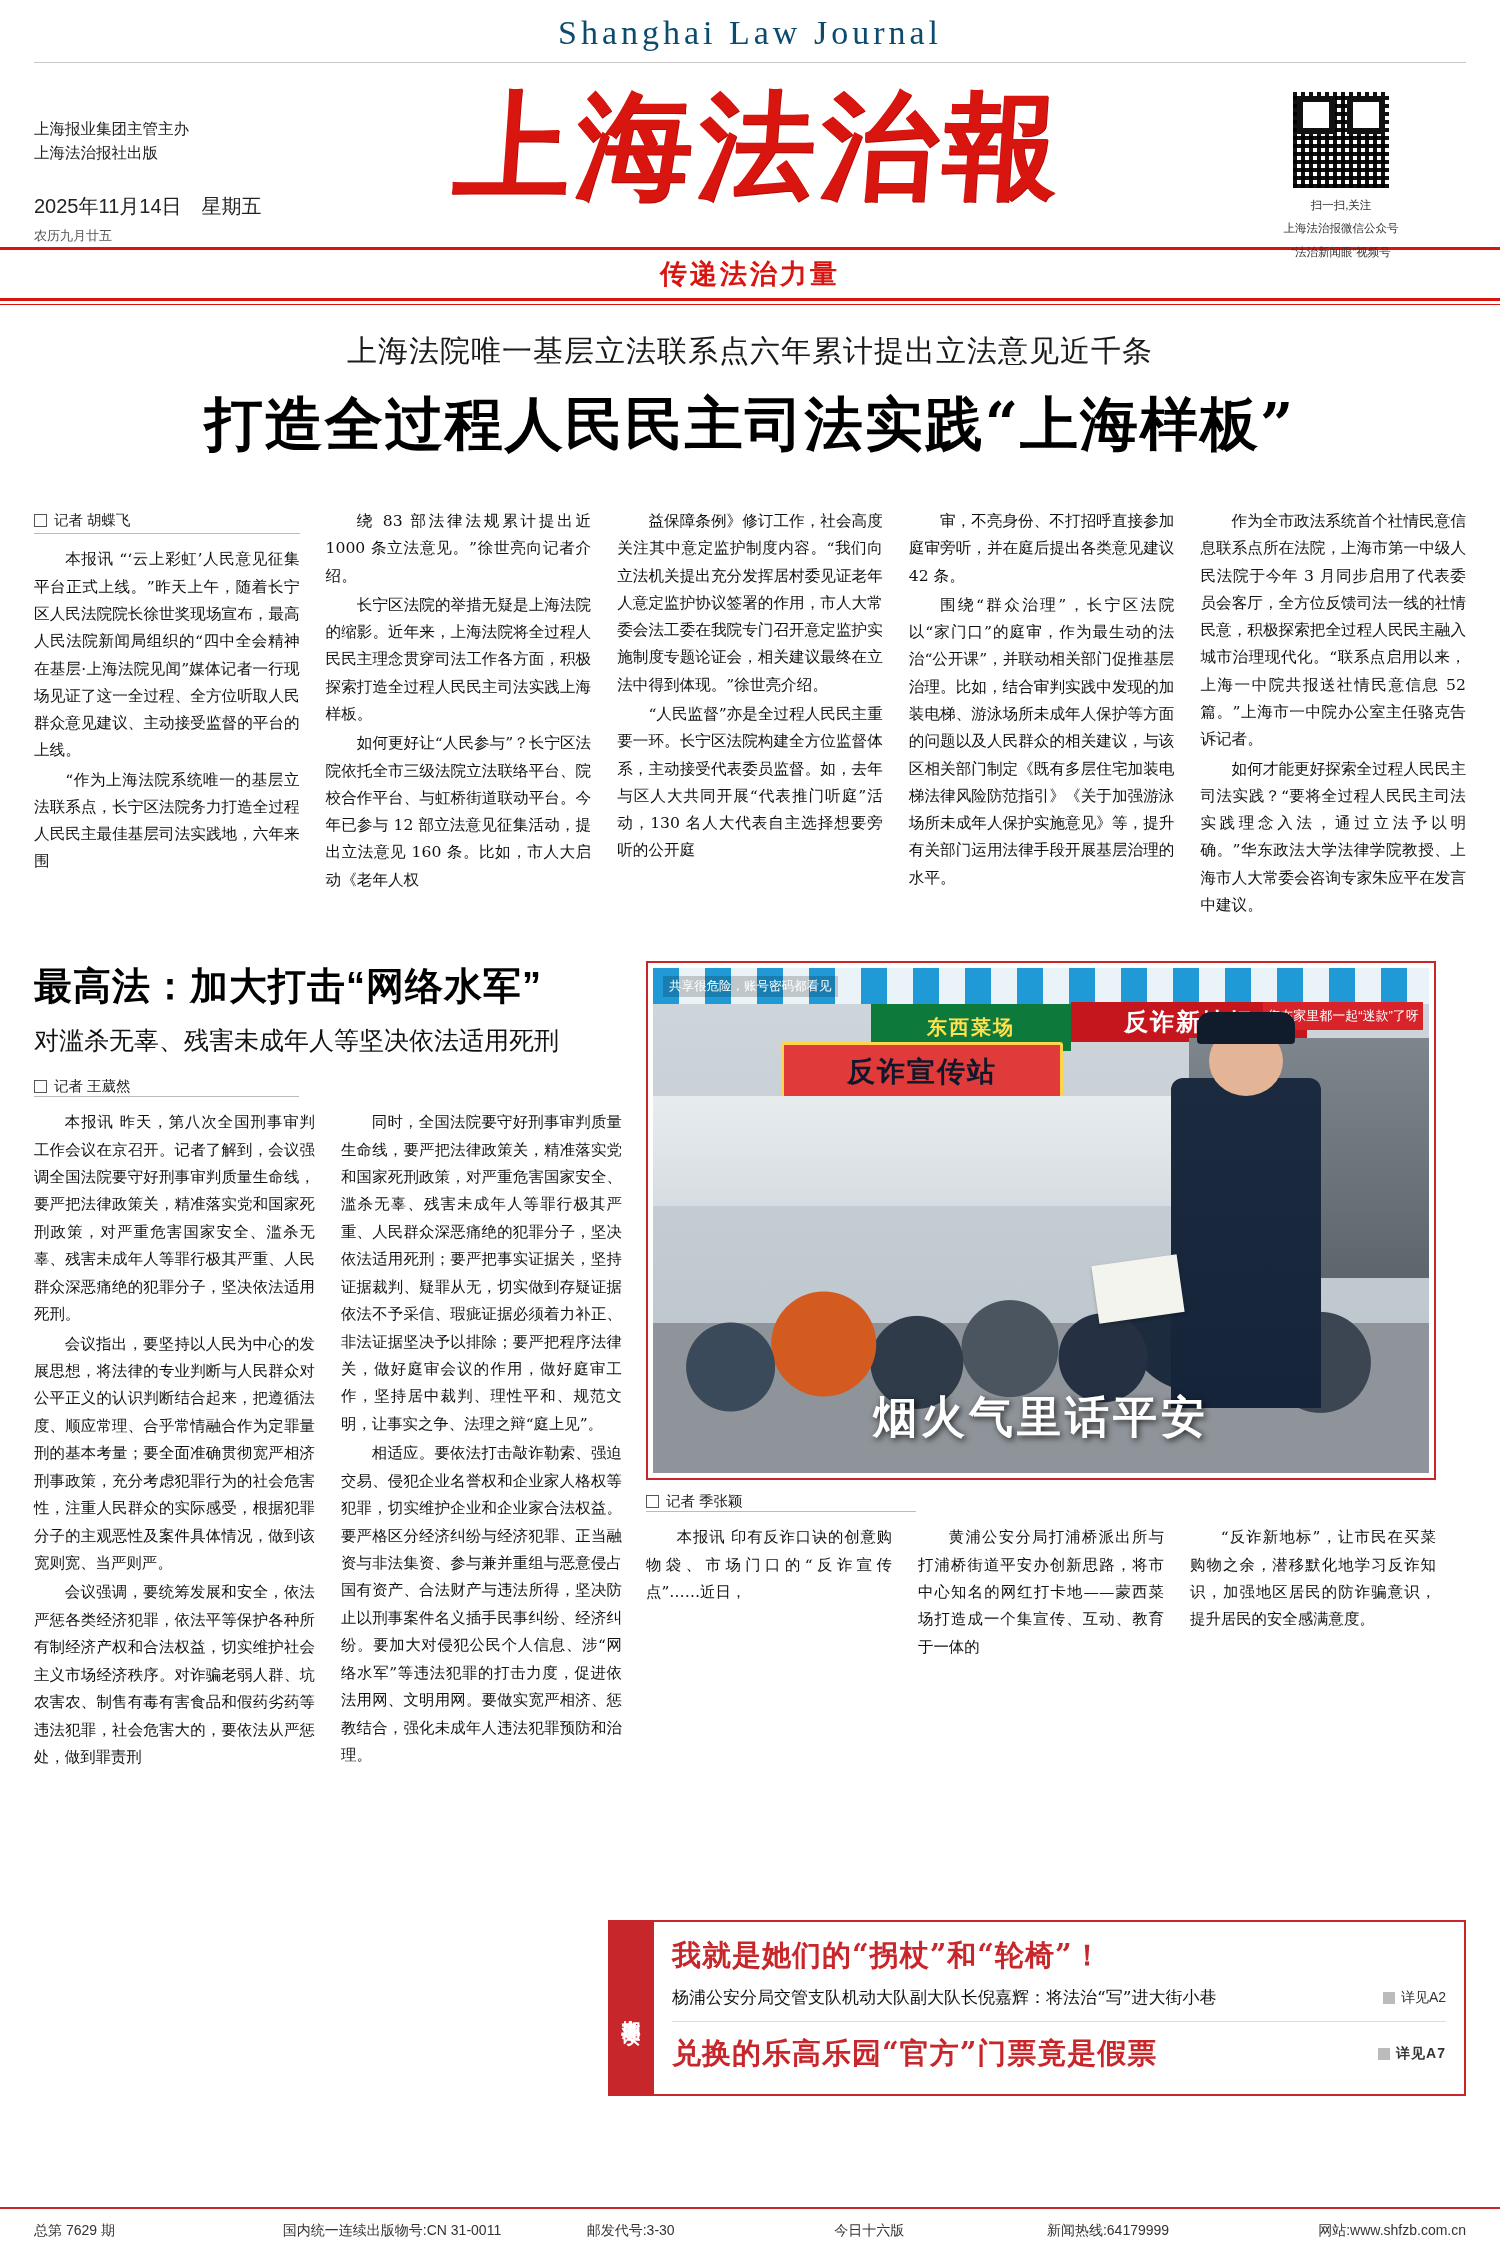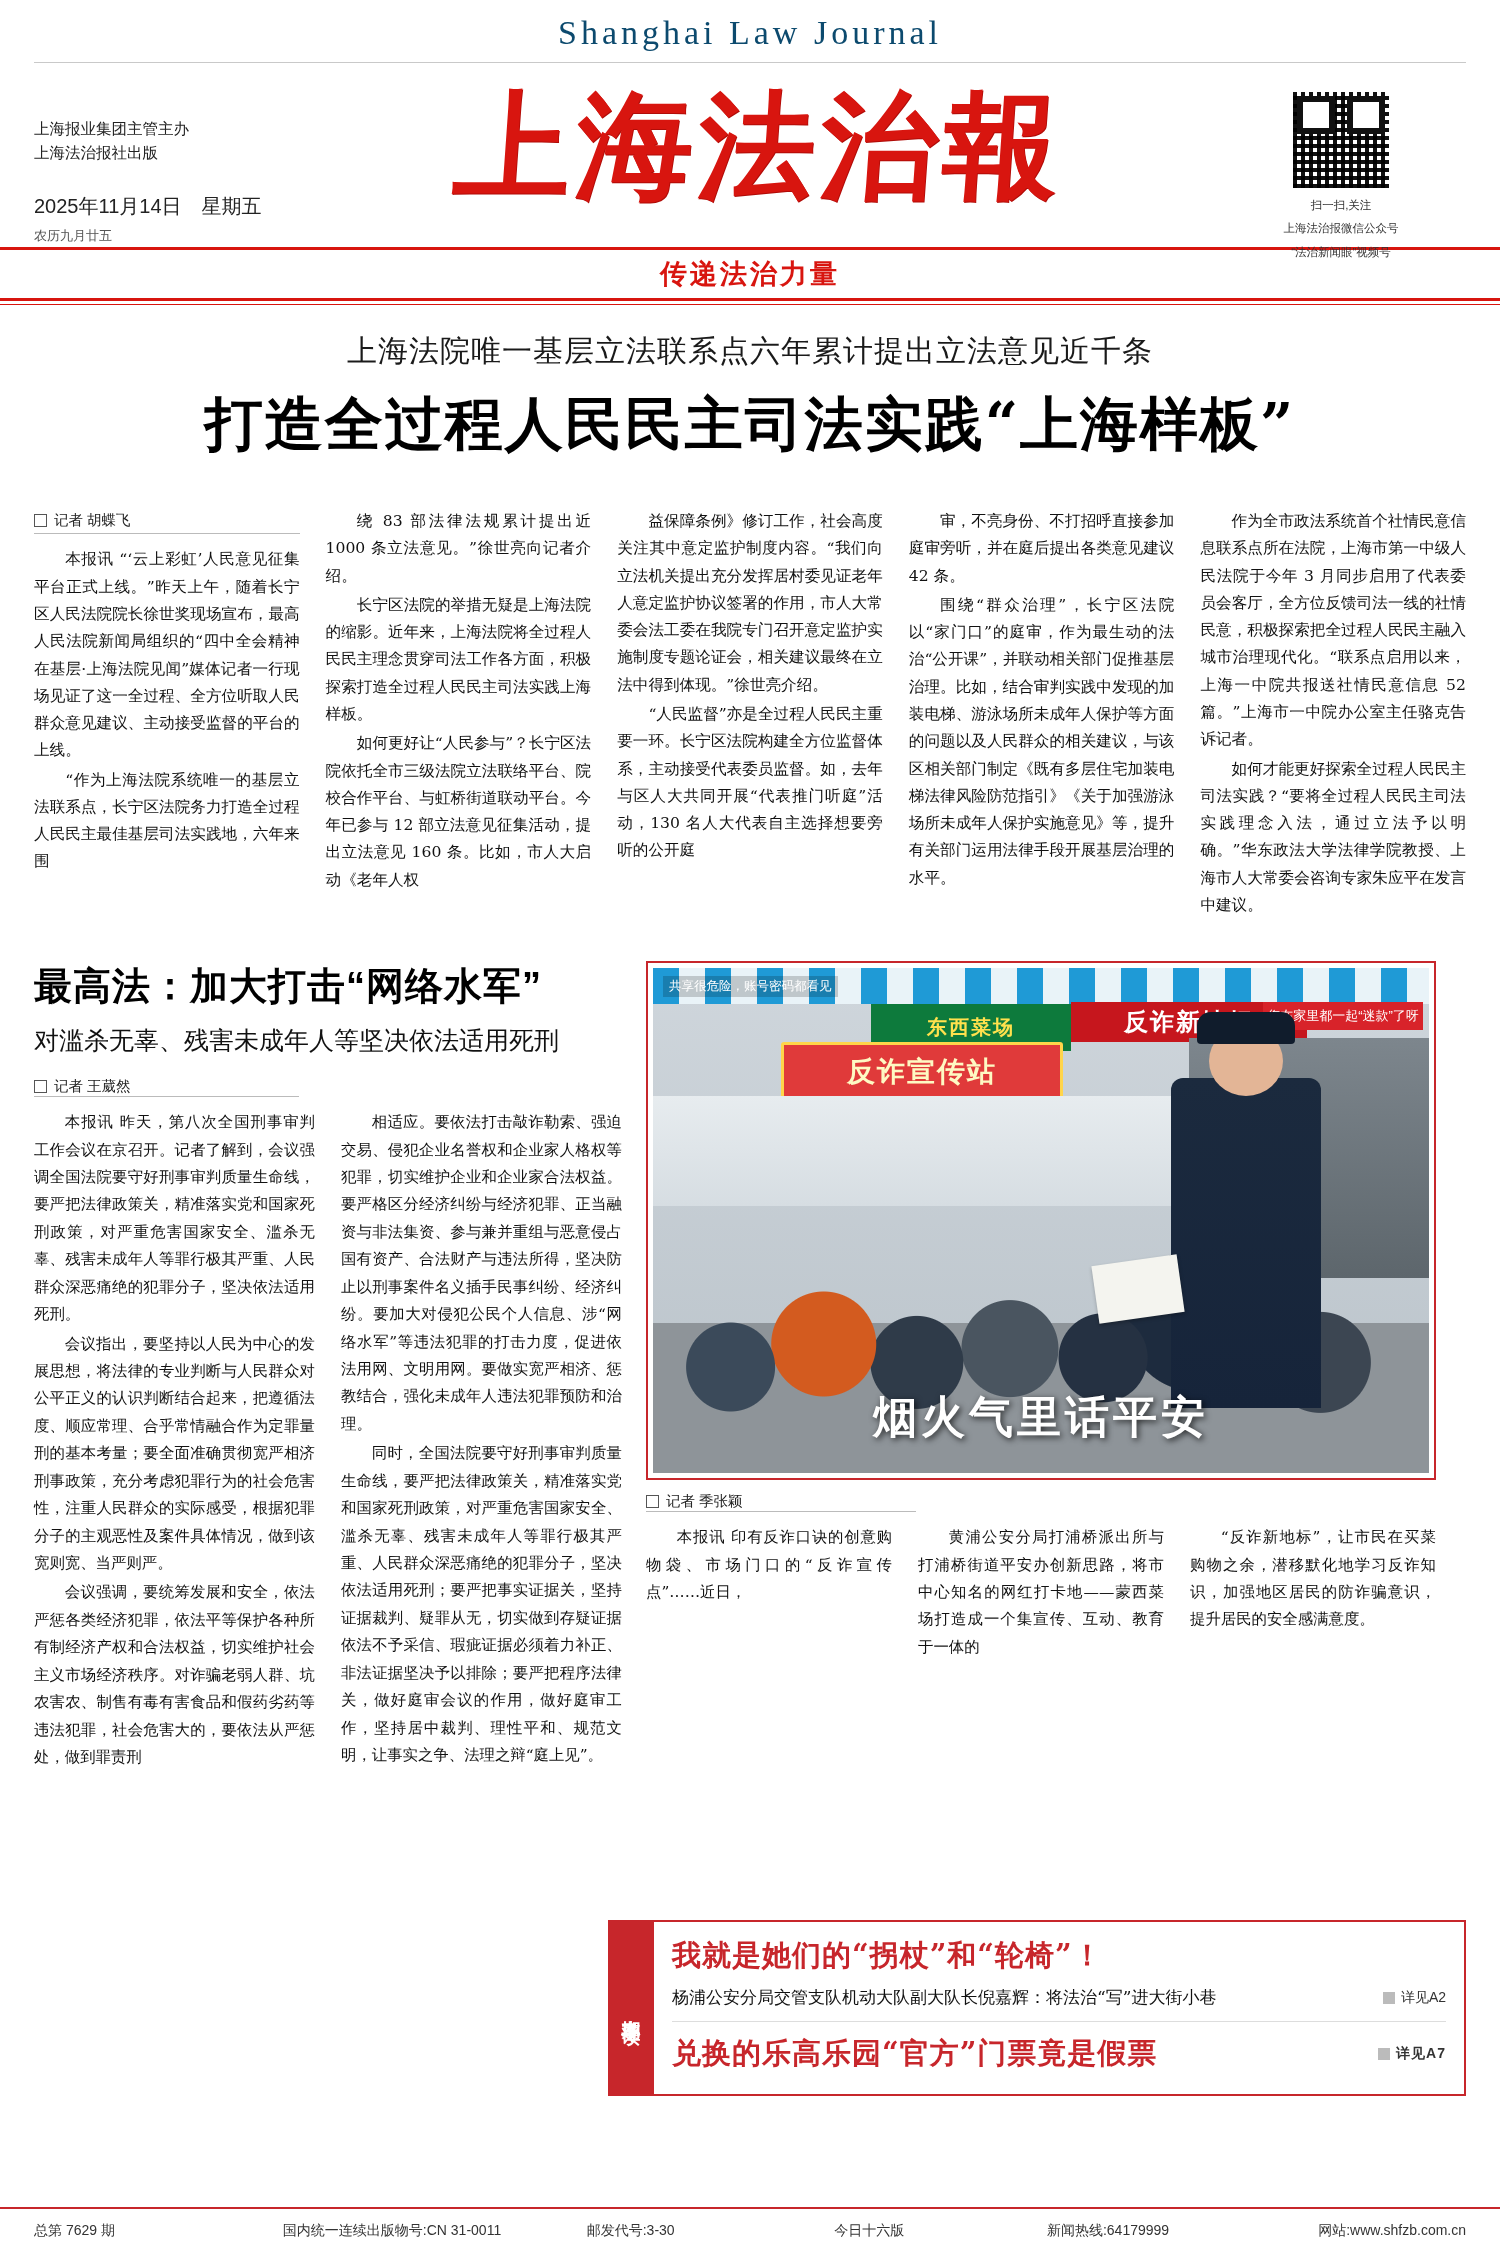--- a/index.html
+++ b/index.html
@@ -192,21 +192,21 @@
     position:absolute;left:418px;top:34px;width:236px;height:40px;background:#c6161d;
     color:#fff;font-weight:bold;font-size:24px;display:flex;align-items:center;justify-content:center;
     font-family:"DejaVu Serif", serif;letter-spacing:2px;
   }
   .ph-sign-topright{
     position:absolute;right:6px;top:34px;width:160px;height:28px;background:#d8232a;color:#fff;
     font-size:13px;display:flex;align-items:center;justify-content:center;font-family:"Liberation Sans",sans-serif;
   }
   .ph-banner{
     position:absolute;left:128px;top:74px;width:276px;height:54px;background:#e03a3a;border:3px solid #ffd54a;
-    color:#fef9c3;font-weight:bold;font-size:28px;display:flex;align-items:center;justify-content:center;
+    color:#0f172a;font-weight:bold;font-size:28px;display:flex;align-items:center;justify-content:center;
     font-family:"DejaVu Serif", serif;letter-spacing:2px;border-radius:3px;
   }
   .ph-note{
     position:absolute;left:10px;top:8px;font-size:12.5px;color:#fff;background:rgba(0,0,0,.18);
     padding:2px 6px;font-family:"Liberation Sans",sans-serif;
   }
   .ph-stall{
     position:absolute;left:0;top:128px;width:100%;height:110px;
     background:linear-gradient(#e7ecef,#d6dde2);
   }
@@ -379,22 +379,22 @@
         <span class="sqbox"></span>
         <span>记者 王葳然</span>
       </div>
       <div class="mid-cols">
         <div class="col">
           <p>本报讯 昨天，第八次全国刑事审判工作会议在京召开。记者了解到，会议强调全国法院要守好刑事审判质量生命线，要严把法律政策关，精准落实党和国家死刑政策，对严重危害国家安全、滥杀无辜、残害未成年人等罪行极其严重、人民群众深恶痛绝的犯罪分子，坚决依法适用死刑。</p>
           <p>会议指出，要坚持以人民为中心的发展思想，将法律的专业判断与人民群众对公平正义的认识判断结合起来，把遵循法度、顺应常理、合乎常情融合作为定罪量刑的基本考量；要全面准确贯彻宽严相济刑事政策，充分考虑犯罪行为的社会危害性，注重人民群众的实际感受，根据犯罪分子的主观恶性及案件具体情况，做到该宽则宽、当严则严。</p>
           <p>会议强调，要统筹发展和安全，依法严惩各类经济犯罪，依法平等保护各种所有制经济产权和合法权益，切实维护社会主义市场经济秩序。对诈骗老弱人群、坑农害农、制售有毒有害食品和假药劣药等违法犯罪，社会危害大的，要依法从严惩处，做到罪责刑</p>
         </div>
         <div class="col">
+          <p>同时，全国法院要守好刑事审判质量生命线，要严把法律政策关，精准落实党和国家死刑政策，对严重危害国家安全、滥杀无辜、残害未成年人等罪行极其严重、人民群众深恶痛绝的犯罪分子，坚决依法适用死刑；要严把事实证据关，坚持证据裁判、疑罪从无，切实做到存疑证据依法不予采信、瑕疵证据必须着力补正、非法证据坚决予以排除；要严把程序法律关，做好庭审会议的作用，做好庭审工作，坚持居中裁判、理性平和、规范文明，让事实之争、法理之辩“庭上见”。</p>
           <p>相适应。要依法打击敲诈勒索、强迫交易、侵犯企业名誉权和企业家人格权等犯罪，切实维护企业和企业家合法权益。要严格区分经济纠纷与经济犯罪、正当融资与非法集资、参与兼并重组与恶意侵占国有资产、合法财产与违法所得，坚决防止以刑事案件名义插手民事纠纷、经济纠纷。要加大对侵犯公民个人信息、涉“网络水军”等违法犯罪的打击力度，促进依法用网、文明用网。要做实宽严相济、惩教结合，强化未成年人违法犯罪预防和治理。</p>
-          <p>同时，全国法院要守好刑事审判质量生命线，要严把法律政策关，精准落实党和国家死刑政策，对严重危害国家安全、滥杀无辜、残害未成年人等罪行极其严重、人民群众深恶痛绝的犯罪分子，坚决依法适用死刑；要严把事实证据关，坚持证据裁判、疑罪从无，切实做到存疑证据依法不予采信、瑕疵证据必须着力补正、非法证据坚决予以排除；要严把程序法律关，做好庭审会议的作用，做好庭审工作，坚持居中裁判、理性平和、规范文明，让事实之争、法理之辩“庭上见”。</p>
         </div>
       </div>
     </div>
 
     <div class="mid-right">
       <div class="photo-wrap">
         <div class="photo">
           <div class="ph-awning"></div>
           <div class="ph-note">共享很危险，账号密码都看见</div>
           <div class="ph-sign-green">东西菜场</div>

